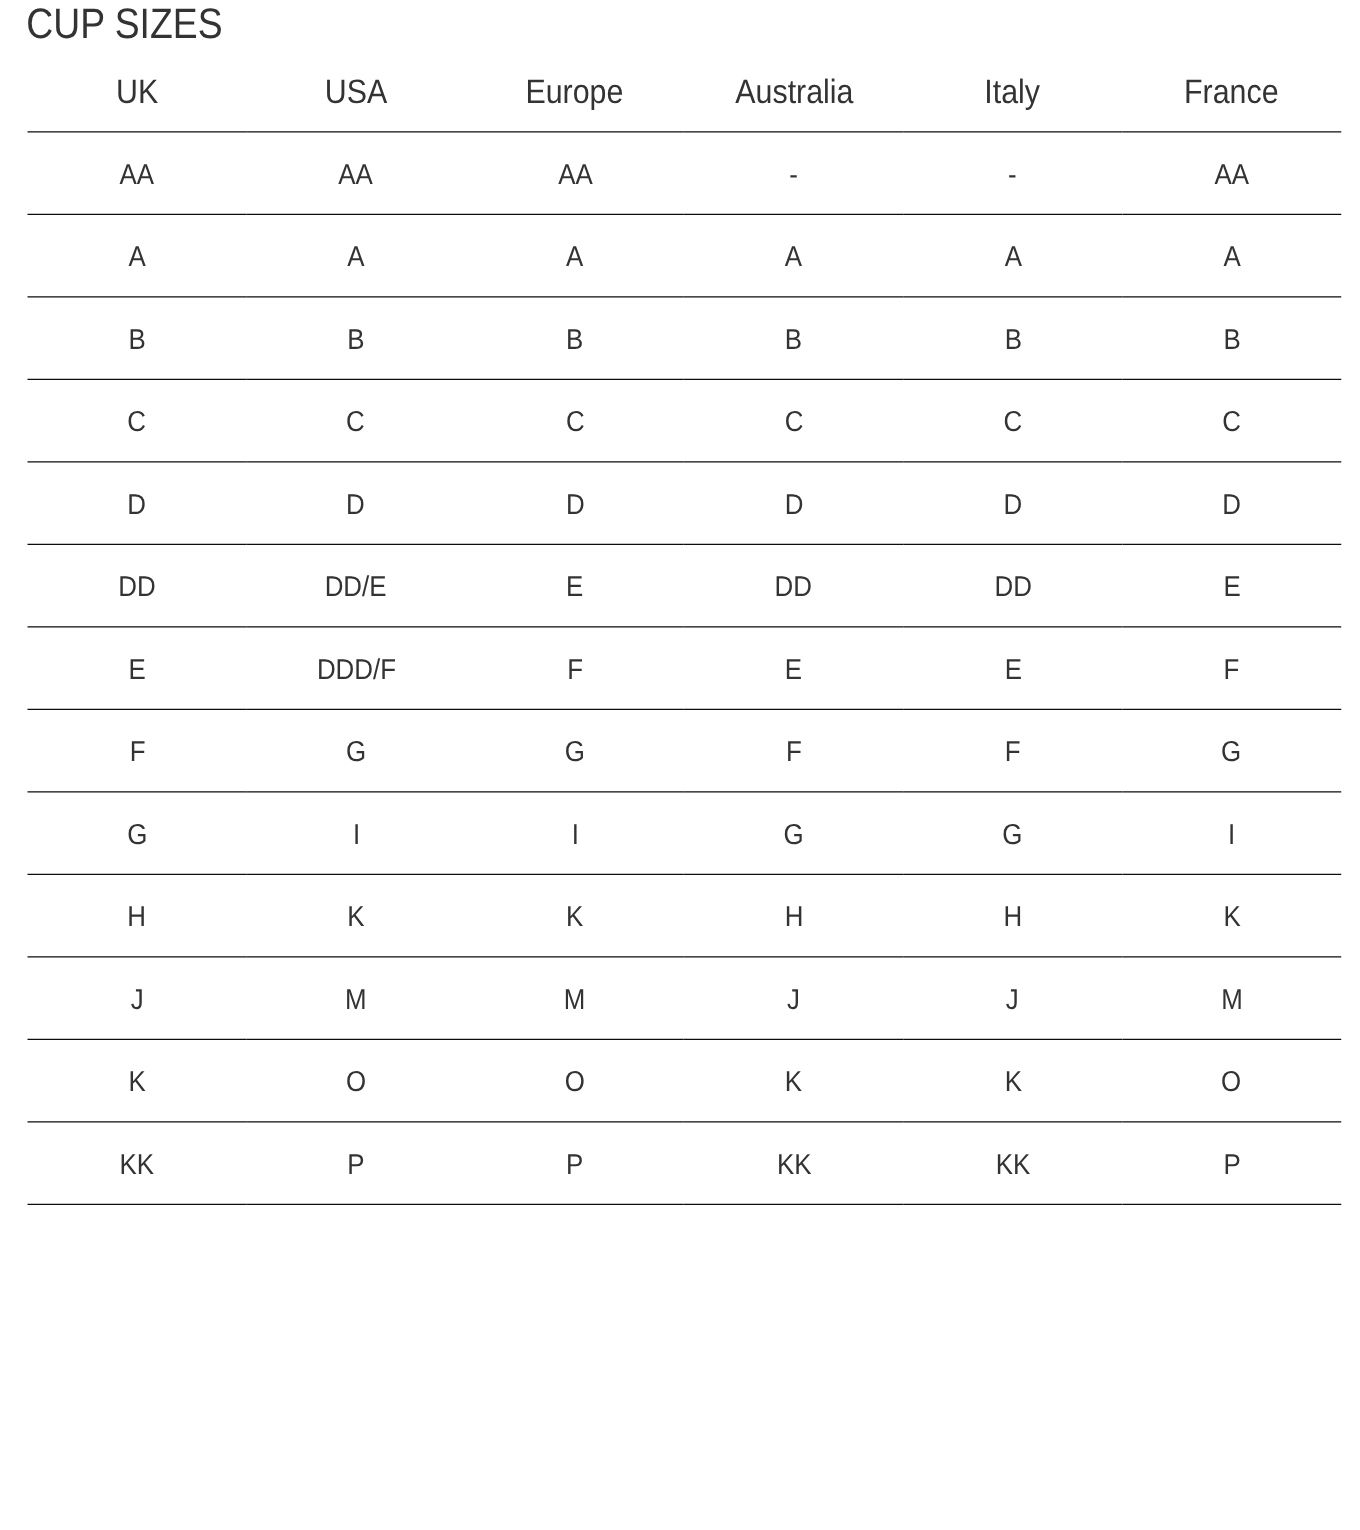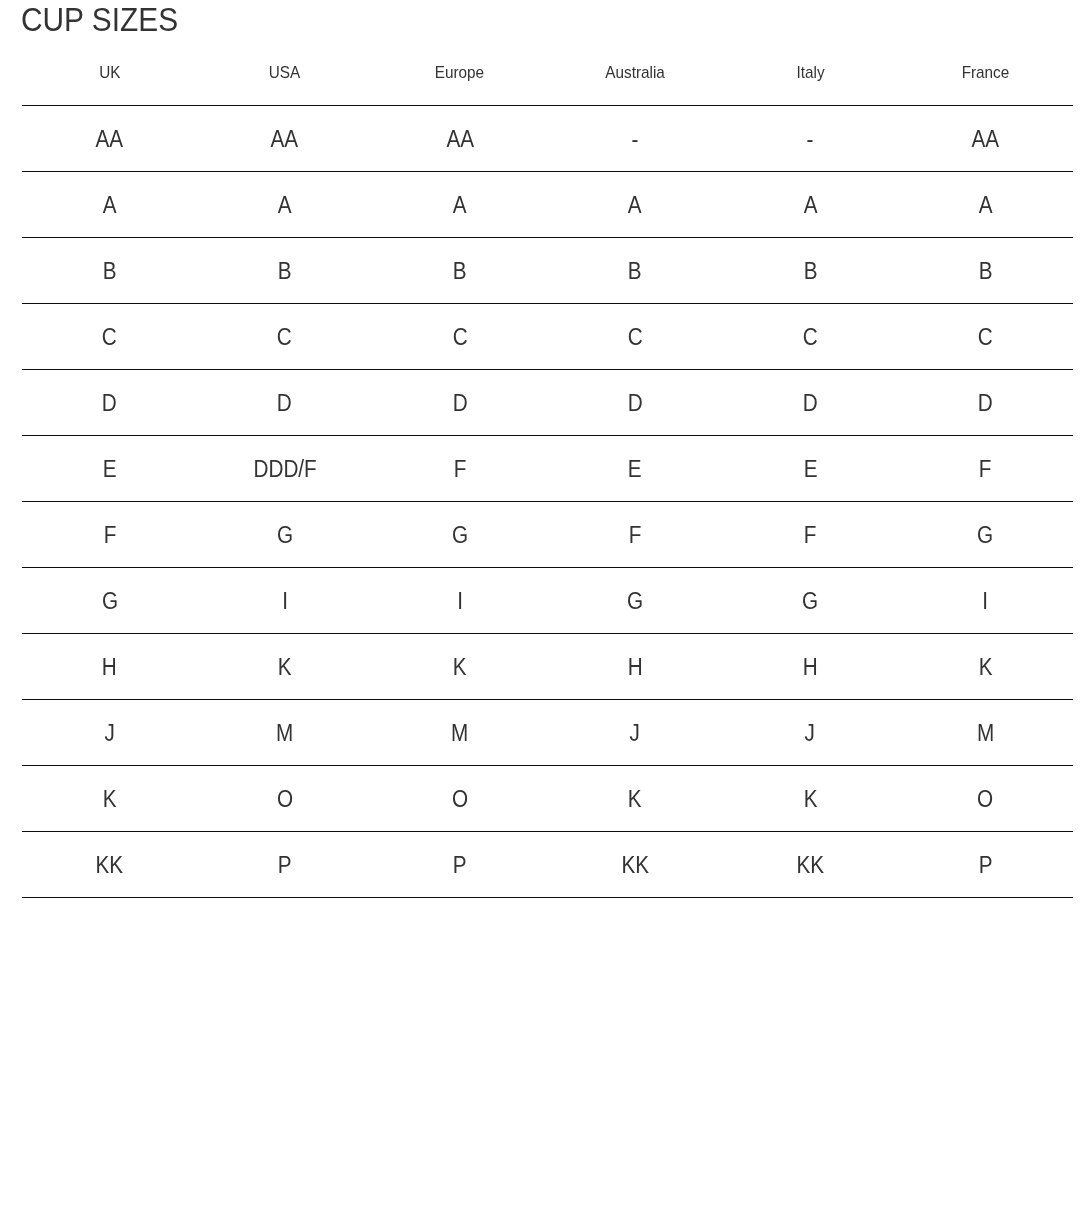--- a/index.html
+++ b/index.html
@@ -43,21 +43,21 @@
   table.size-table th,
   table.size-table td {
     width: 175px;
     text-align: center;
     font-weight: 400;
     padding: 0;
     color: #333333;
   }
   table.size-table th {
     height: 64px;
-    font-size: 17px;
+    font-size: 27px;
     vertical-align: middle;
     border-bottom: 1px solid #0d0d0d;
   }
   table.size-table td {
     height: 65px;
     font-size: 23px;
     vertical-align: middle;
     border-bottom: 1px solid #0d0d0d;
   }
   .tx { display: inline-block; transform: scaleX(0.90); }
@@ -116,20 +116,28 @@
       </tr>
       <tr class="data-row">
         <td class="cell"><span class="tx">D</span></td>
         <td class="cell"><span class="tx">D</span></td>
         <td class="cell"><span class="tx">D</span></td>
         <td class="cell"><span class="tx">D</span></td>
         <td class="cell"><span class="tx">D</span></td>
         <td class="cell"><span class="tx">D</span></td>
       </tr>
       <tr class="data-row">
+        <td class="cell"><span class="tx">DD</span></td>
+        <td class="cell"><span class="tx">DD/E</span></td>
+        <td class="cell"><span class="tx">E</span></td>
+        <td class="cell"><span class="tx">DD</span></td>
+        <td class="cell"><span class="tx">DD</span></td>
+        <td class="cell"><span class="tx">E</span></td>
+      </tr>
+      <tr class="data-row">
         <td class="cell"><span class="tx">E</span></td>
         <td class="cell"><span class="tx">DDD/F</span></td>
         <td class="cell"><span class="tx">F</span></td>
         <td class="cell"><span class="tx">E</span></td>
         <td class="cell"><span class="tx">E</span></td>
         <td class="cell"><span class="tx">F</span></td>
       </tr>
       <tr class="data-row">
         <td class="cell"><span class="tx">F</span></td>
         <td class="cell"><span class="tx">G</span></td>

